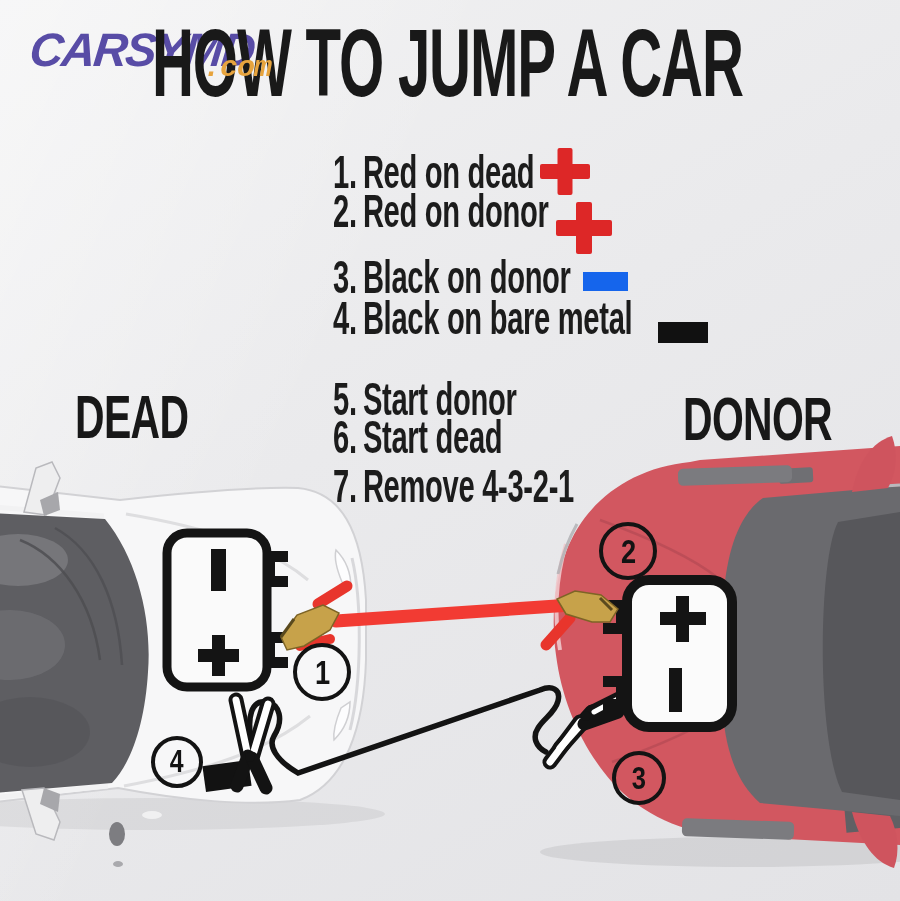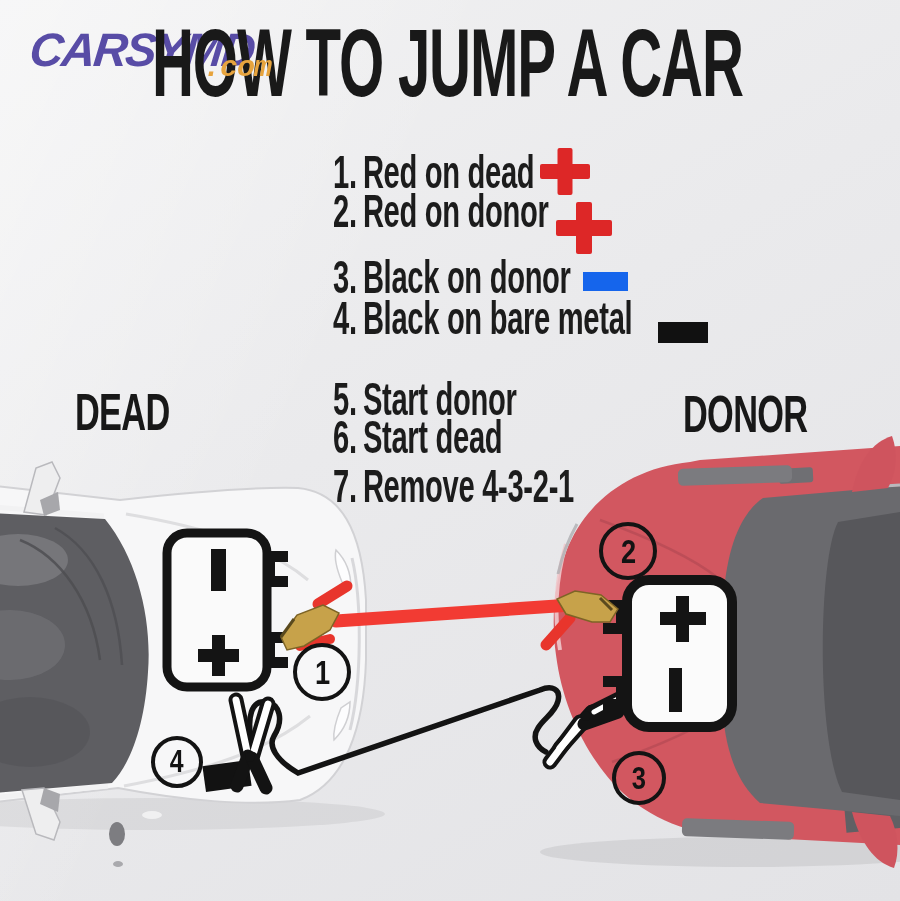--- a/index.html
+++ b/index.html
@@ -15,21 +15,21 @@
   .logo-name{position:absolute;left:30px;top:26px;z-index:4;color:#584ca6;
          font-weight:bold;font-style:italic;font-size:47px;letter-spacing:-2px;
          transform:skewX(-6deg);line-height:1;}
   .logo-tld{position:absolute;left:203px;top:53px;z-index:6;color:#e7a43e;
          font-weight:bold;font-style:italic;font-size:30px;line-height:1;letter-spacing:-1px;font-family:Liberation Mono, monospace;}
   .steps{position:absolute;left:333px;top:0;z-index:5;}
   .step{position:absolute;left:0;height:52px;color:#1c1c1c;font-weight:bold;font-size:47px;line-height:52px;}
   .step .sl{transform:scaleX(0.62);letter-spacing:-0.5px;}
   .step .sn{margin-right:10px;}
   .marker{position:absolute;z-index:5;}
-  .car-label{position:absolute;z-index:5;color:#181818;font-weight:bold;font-size:52px;line-height:1;}
+  .car-label{position:absolute;z-index:5;color:#181818;font-weight:bold;font-size:62px;line-height:1;}
   .car-label .cl{transform:scaleX(0.66);letter-spacing:-1px;}
   .callout{position:absolute;z-index:6;border:4px solid #131313;border-radius:50%;
          display:flex;align-items:center;justify-content:center;
          color:#131313;font-weight:bold;background:transparent;}
   .callout .cn{display:inline-block;transform:scaleX(0.8);}
 </style>
 </head>
 <body>
 
 <div class="stage">

